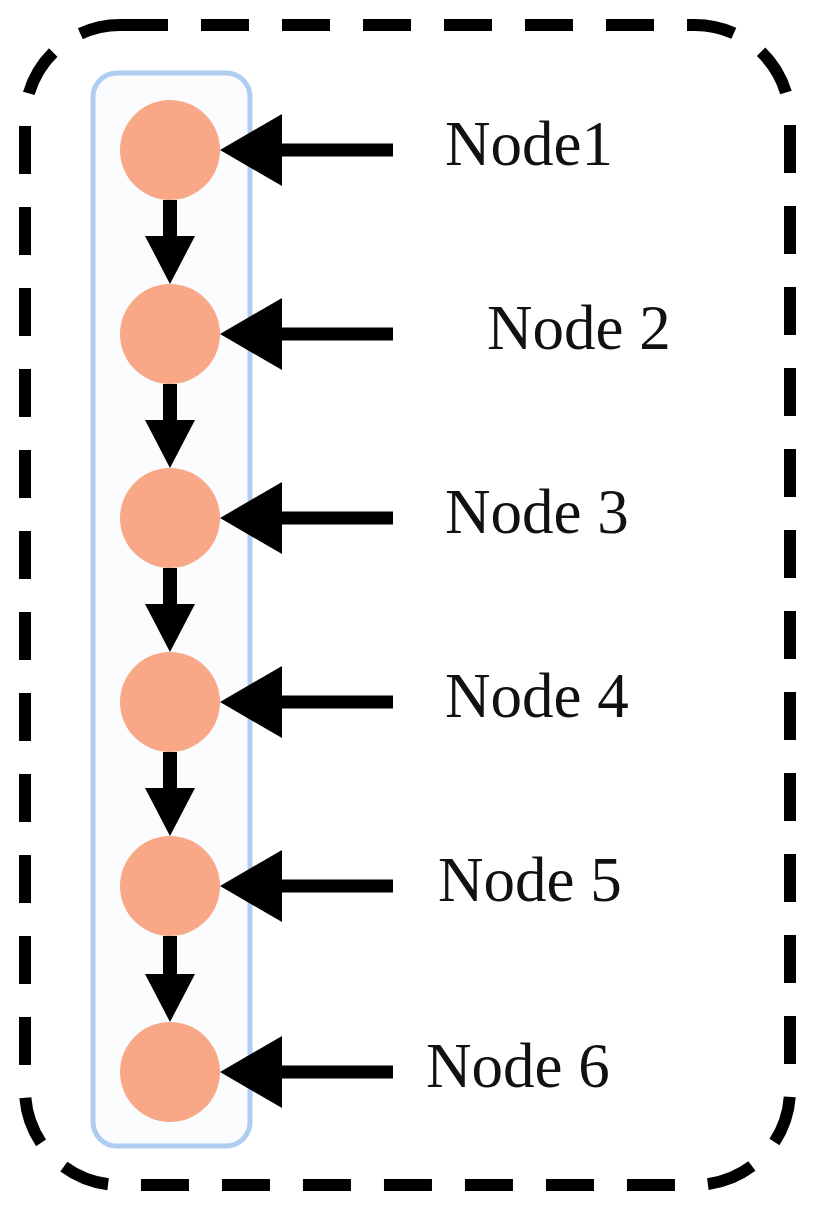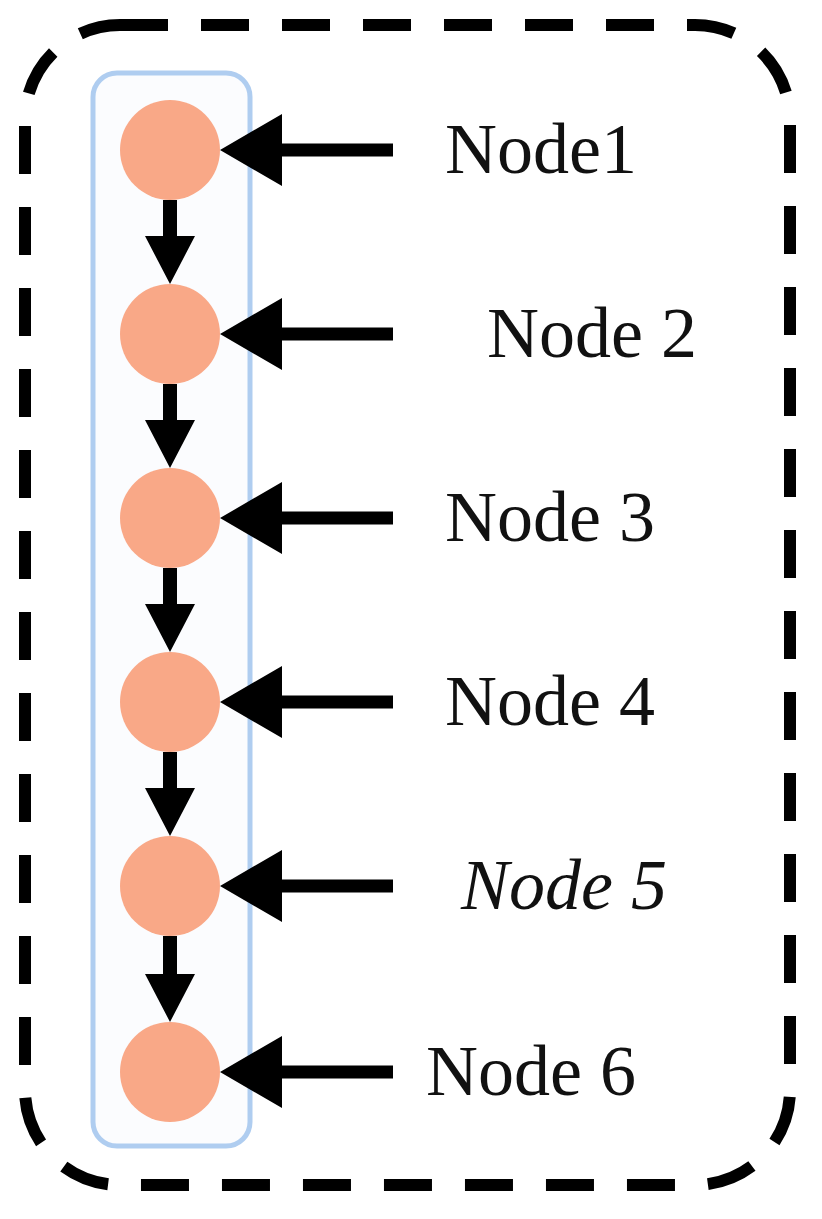--- a/index.html
+++ b/index.html
@@ -22,21 +22,21 @@
     position: absolute;
     left: 0;
     top: 0;
     width: 822px;
     height: 1219px;
     display: block;
   }
   .node-label {
     position: absolute;
     font-family: "Liberation Serif", "DejaVu Serif", serif;
-    font-size: 72px;
+    font-size: 63px;
     line-height: 1;
     color: #111111;
     white-space: pre;
     letter-spacing: 0px;
   }
 </style>
 </head>
 <body>
 
 <div id="canvas">
@@ -67,17 +67,17 @@
         <polygon points="220,1072 282,1036 282,1065.5 393,1065.5 393,1078.5 282,1078.5 282,1108" fill="#000000"></polygon>
       </g>
 
   </svg>
 
   <div id="labels-layer">
       <div class="node-label" style="left: 445px; top: 113px;">Node1</div>
       <div class="node-label" style="left: 445px; top: 297px; margin-left: 42px;">Node 2</div>
       <div class="node-label" style="left: 445px; top: 481px;">Node 3</div>
       <div class="node-label" style="left: 445px; top: 665px;">Node 4</div>
-      <div class="node-label" style="left: 461px; top: 849px; font-style: italic;">Node 5</div>
+      <div class="node-label" style="left: 438px; top: 849px;">Node 5</div>
       <div class="node-label" style="left: 426px; top: 1035px;">Node 6</div>
     </div>
 
 </div>
 
 </body></html>

